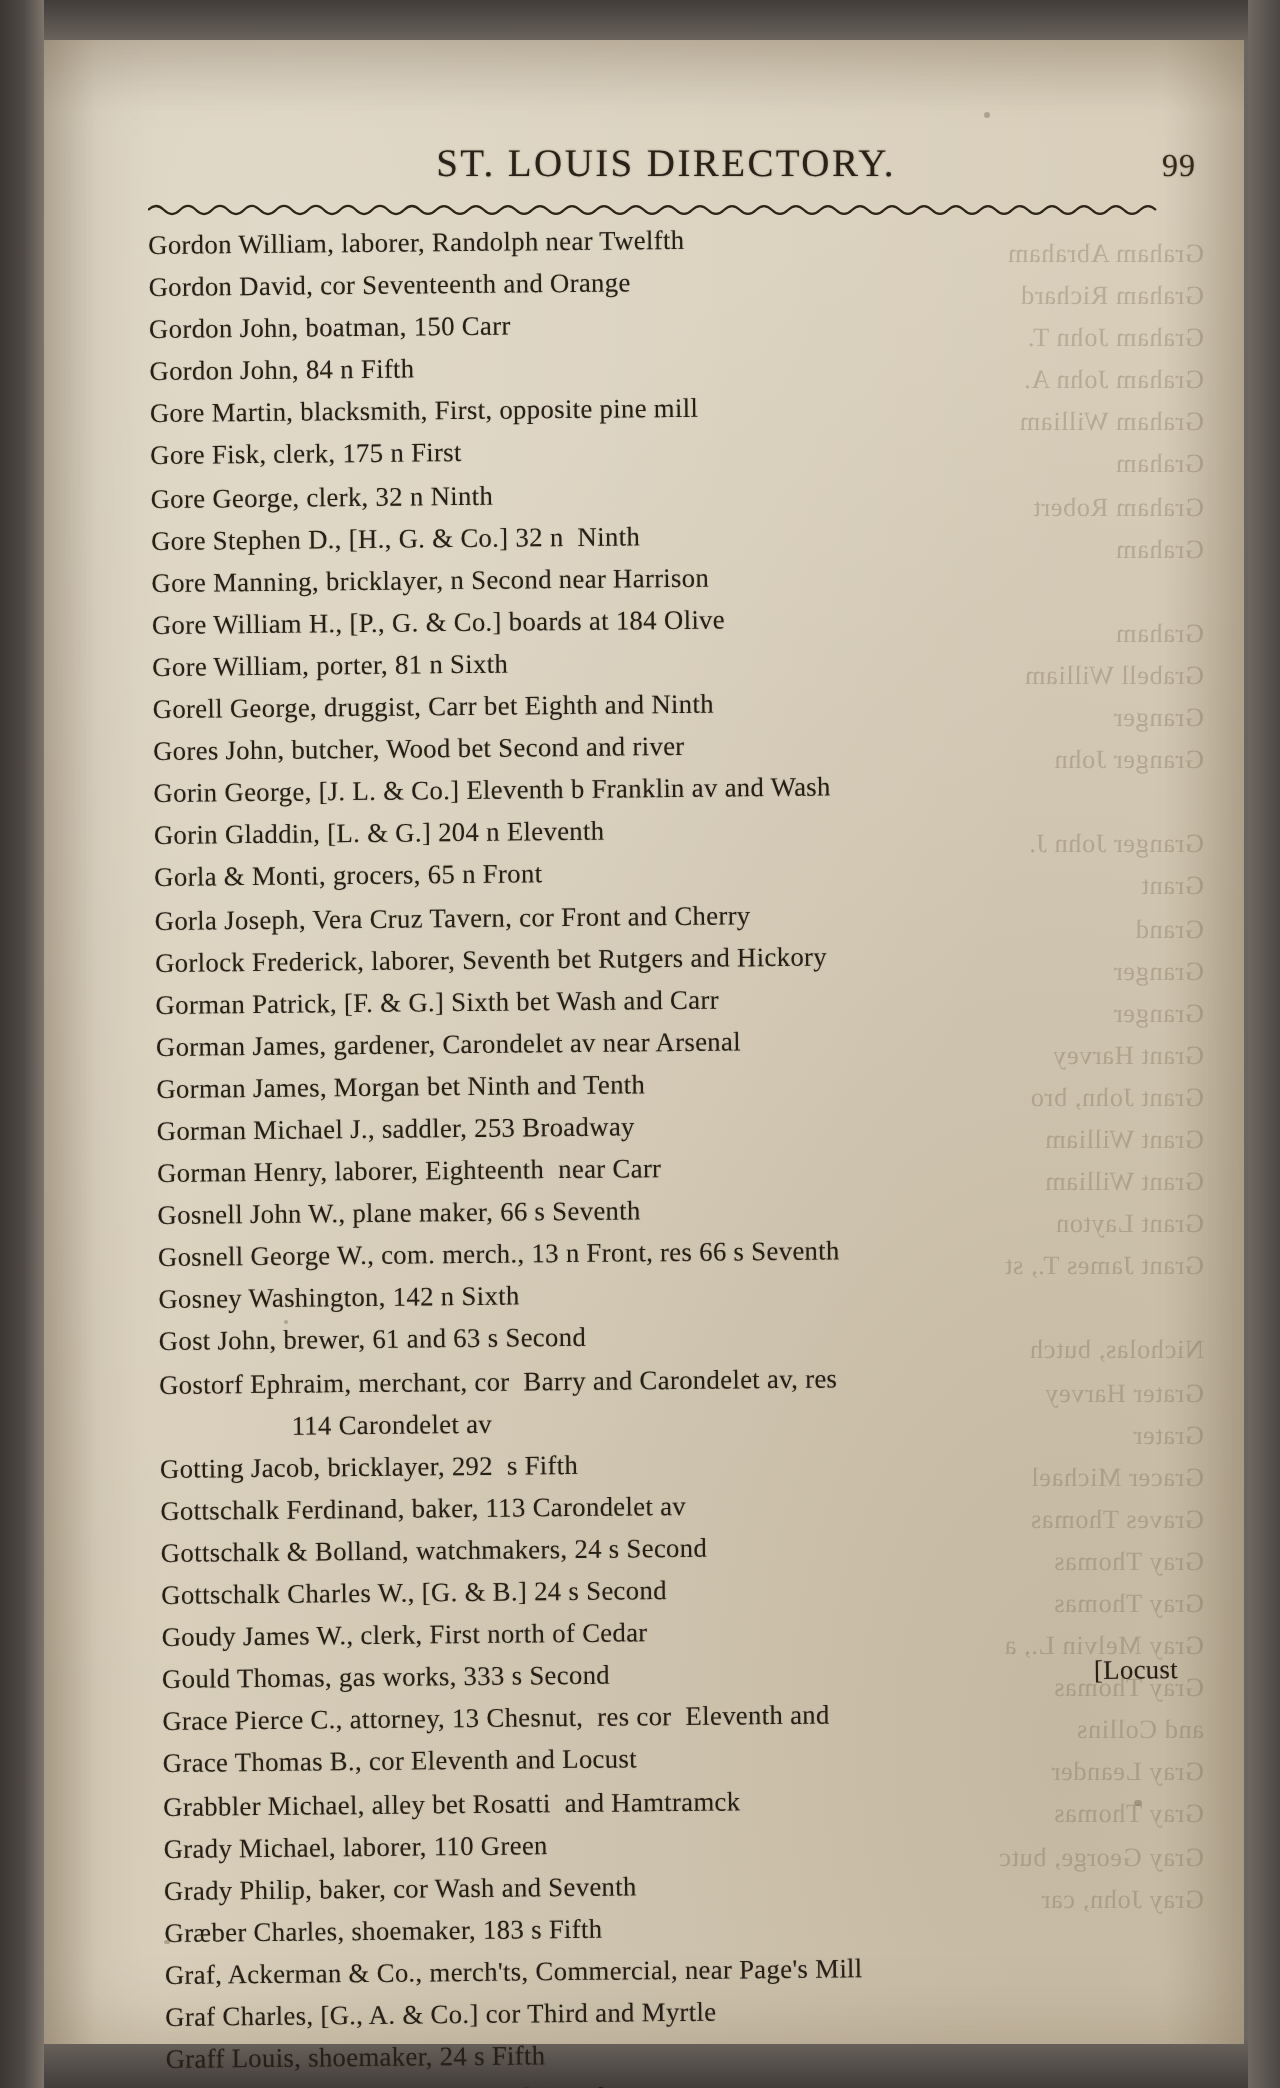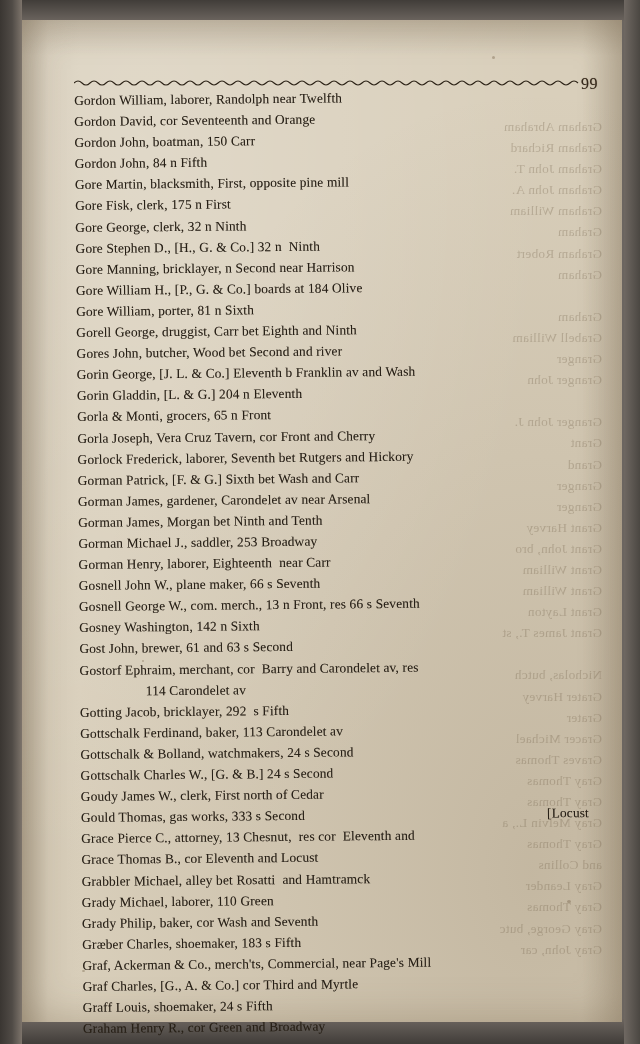--- a/index.html
+++ b/index.html
@@ -198,20 +198,21 @@
 Gray John, car</div>
 
     <div class="speck" style="left:470px;top:36px;width:3px;height:3px;"></div>
     <div class="speck" style="left:120px;top:640px;width:2px;height:2px;"></div>
     <div class="speck" style="left:545px;top:880px;width:4px;height:3px;"></div>
     <div class="speck" style="left:60px;top:950px;width:3px;height:2px;"></div>
 
     <div id="content">
 
       <div id="headline">
+        <span>ST. LOUIS DIRECTORY.</span>
         <span id="pagenum">99</span>
       </div>
 
       <div id="rule">
         <svg width="508" height="7" viewBox="0 0 508 7">
           <path d="M0 4 Q 4 0 8 4 T 16 4 T 24 4 T 32 4 T 40 4 T 48 4 T 56 4 T 64 4 T 72 4 T 80 4 T 88 4 T 96 4 T 104 4 T 112 4 T 120 4 T 128 4 T 136 4 T 144 4 T 152 4 T 160 4 T 168 4 T 176 4 T 184 4 T 192 4 T 200 4 T 208 4 T 216 4 T 224 4 T 232 4 T 240 4 T 248 4 T 256 4 T 264 4 T 272 4 T 280 4 T 288 4 T 296 4 T 304 4 T 312 4 T 320 4 T 328 4 T 336 4 T 344 4 T 352 4 T 360 4 T 368 4 T 376 4 T 384 4 T 392 4 T 400 4 T 408 4 T 416 4 T 424 4 T 432 4 T 440 4 T 448 4 T 456 4 T 464 4 T 472 4 T 480 4 T 488 4 T 496 4 T 504 4" fill="none" stroke="#2e2418" stroke-width="1.1"></path>
         </svg>
       </div>
 
       <div id="entries">

